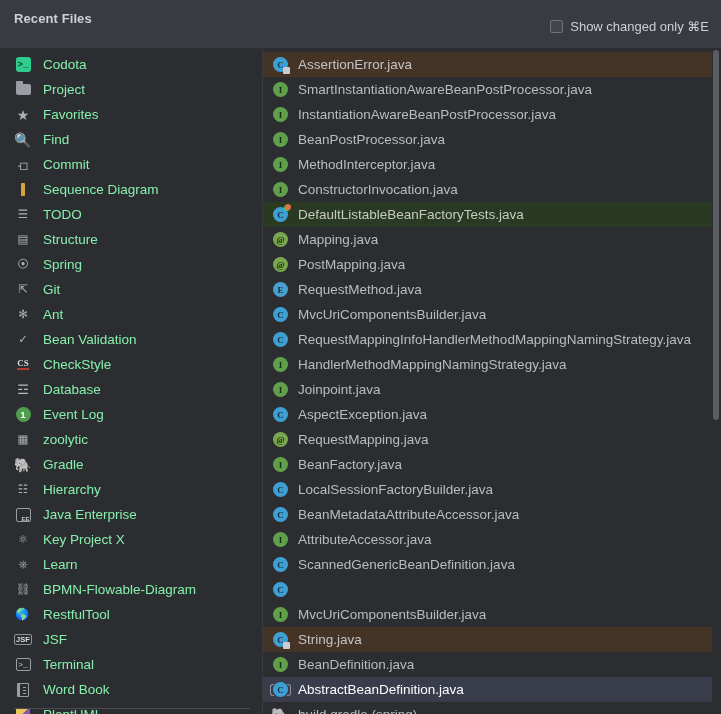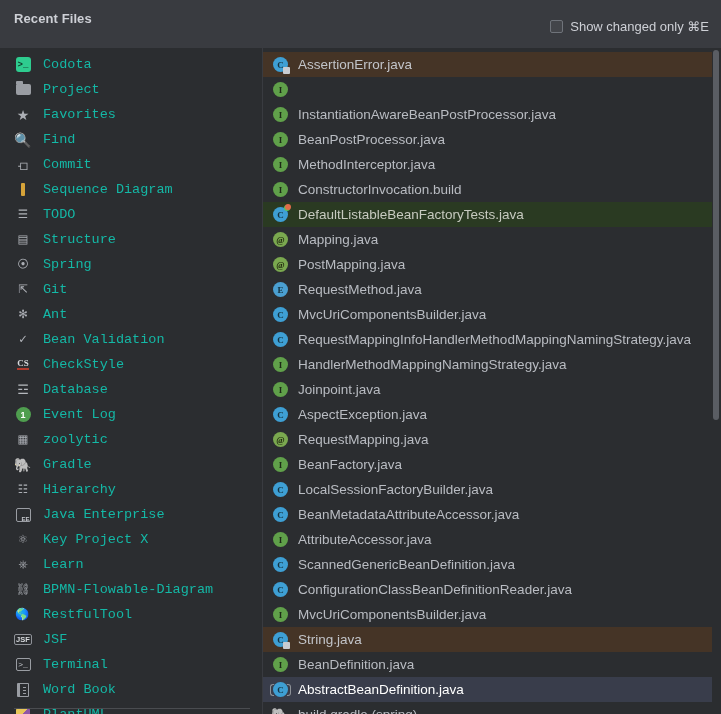--- a/index.html
+++ b/index.html
@@ -97,23 +97,22 @@
     height: 18px;
     margin-right: 11px;
     flex: 0 0 auto;
     display: flex;
     align-items: center;
     justify-content: center;
     position: relative;
   }
   .tool-lbl {
     font-size: 13.5px;
-    color: #14b8a6;
+    color: #86efac;
     white-space: nowrap;
-    font-family: Liberation Mono, monospace;
   }
   .sidebar-divider {
     position: absolute;
     left: 14px;
     right: 12px;
     bottom: 5px;
     height: 1px;
     background: #4a4c50;
   }
 
@@ -474,20 +473,21 @@
       <div class="file-row modified">
           <span class="file-ico">
             <span class="circ c-class" style="position:relative">C<span class="lock"></span></span>
           </span>
           <span class="file-lbl">AssertionError.java</span>
         </div>
         <div class="file-row">
           <span class="file-ico">
             <span class="circ c-iface">I</span>
           </span>
+          <span class="file-lbl">SmartInstantiationAwareBeanPostProcessor.java</span>
         </div>
         <div class="file-row">
           <span class="file-ico">
             <span class="circ c-iface">I</span>
           </span>
           <span class="file-lbl">InstantiationAwareBeanPostProcessor.java</span>
         </div>
         <div class="file-row">
           <span class="file-ico">
             <span class="circ c-iface">I</span>
@@ -497,21 +497,21 @@
         <div class="file-row">
           <span class="file-ico">
             <span class="circ c-iface">I</span>
           </span>
           <span class="file-lbl">MethodInterceptor.java</span>
         </div>
         <div class="file-row">
           <span class="file-ico">
             <span class="circ c-iface">I</span>
           </span>
-          <span class="file-lbl">ConstructorInvocation.build</span>
+          <span class="file-lbl">ConstructorInvocation.java</span>
         </div>
         <div class="file-row test">
           <span class="file-ico">
             <span class="circ c-class" style="position:relative">C<span class="greenflag"></span><span class="redflag"></span></span>
           </span>
           <span class="file-lbl">DefaultListableBeanFactoryTests.java</span>
         </div>
         <div class="file-row">
           <span class="file-ico">
             <span class="circ c-anno">@</span>
@@ -593,21 +593,20 @@
         <div class="file-row">
           <span class="file-ico">
             <span class="circ c-class">C</span>
           </span>
           <span class="file-lbl">ScannedGenericBeanDefinition.java</span>
         </div>
         <div class="file-row">
           <span class="file-ico">
             <span class="circ c-class">C</span>
           </span>
-          <span class="file-lbl">ConfigurationClassBeanDefinitionReader.java</span>
         </div>
         <div class="file-row">
           <span class="file-ico">
             <span class="circ c-iface">I</span>
           </span>
           <span class="file-lbl">MvcUriComponentsBuilder.java</span>
         </div>
         <div class="file-row modified">
           <span class="file-ico">
             <span class="circ c-class" style="position:relative">C<span class="lock"></span></span>

